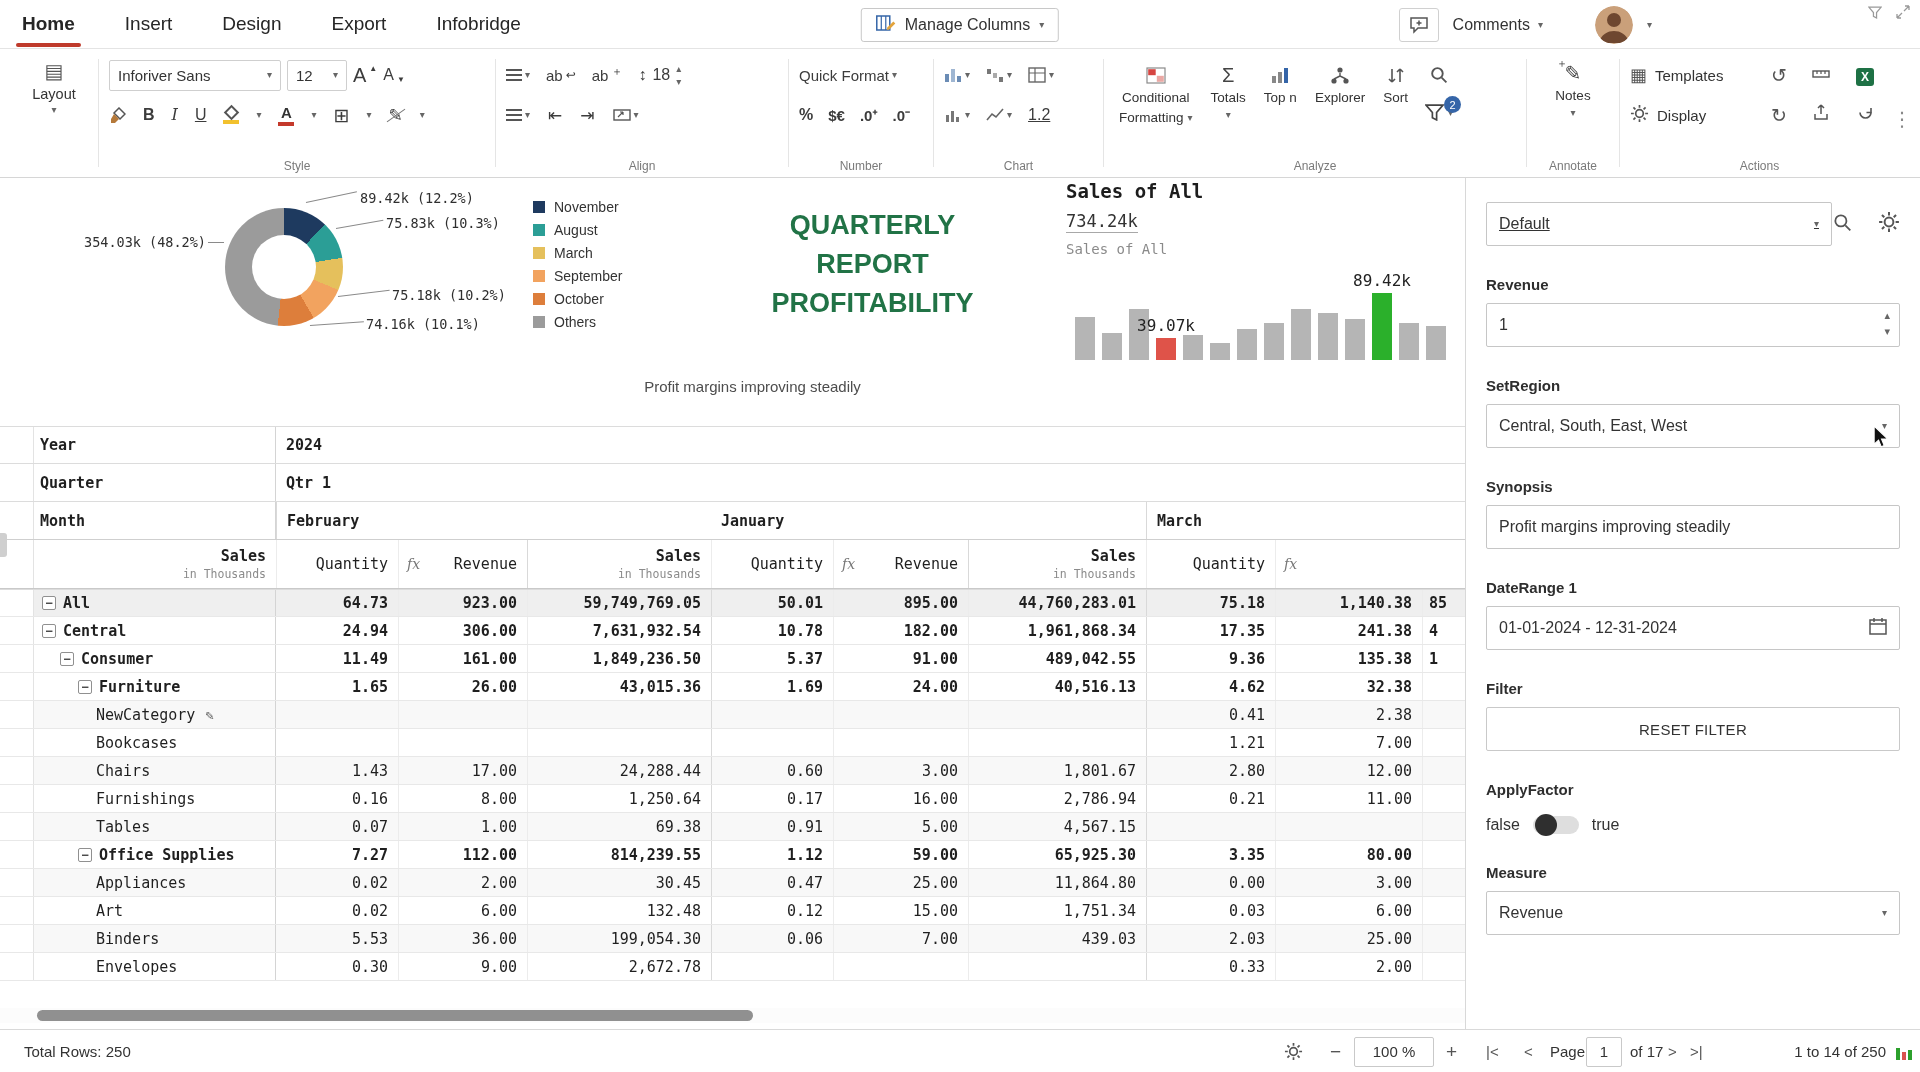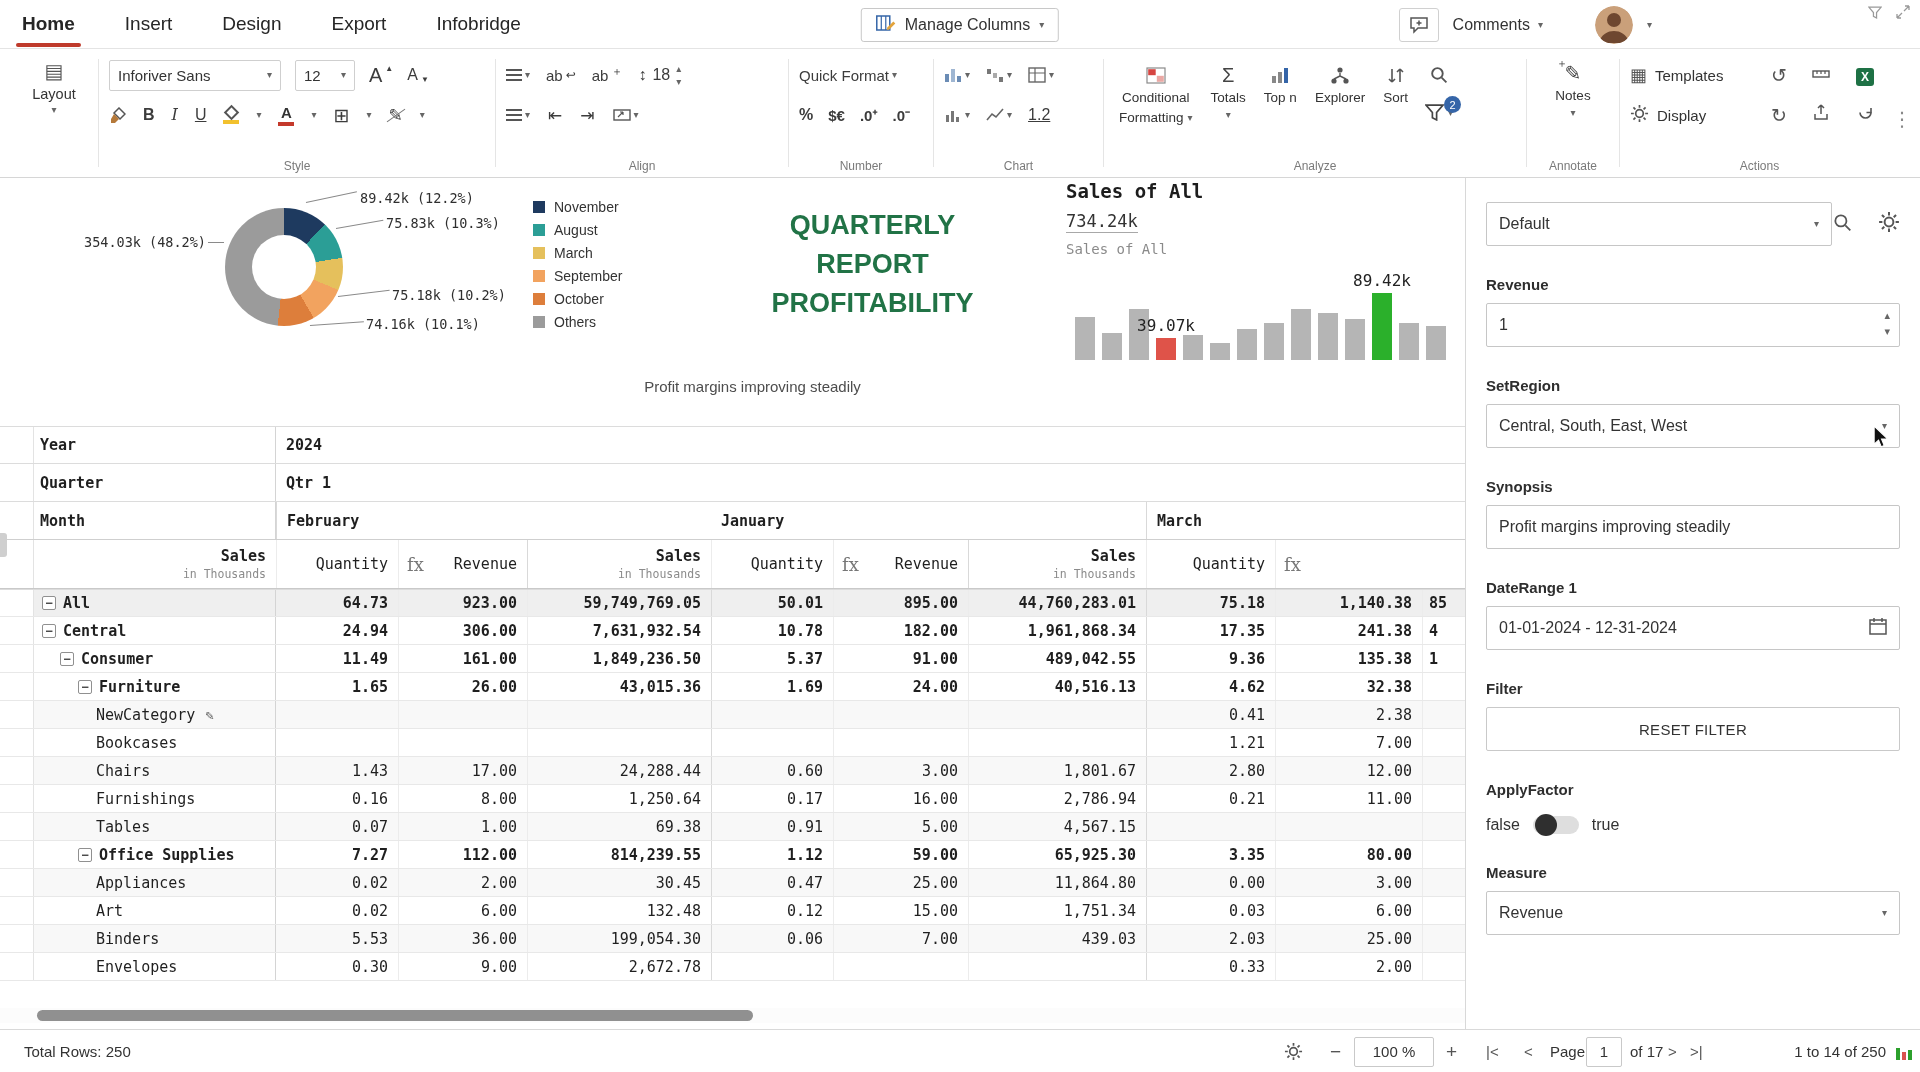--- a/index.html
+++ b/index.html
@@ -19,21 +19,21 @@
   .sq-btn{width:40px;height:34px;border:1px solid #d0d0d0;border-radius:3px;display:flex;align-items:center;justify-content:center;background:#fff;cursor:pointer;}
   .comments{display:flex;align-items:center;gap:8px;font-size:16px;color:#333;cursor:pointer;}
   .avatar{width:38px;height:38px;border-radius:50%;overflow:hidden;margin-left:38px;}
   #corner-icons{position:absolute;right:10px;top:5px;display:flex;gap:14px;align-items:center;color:#9a9a9a;}
 
   
   #ribbon{position:absolute;top:49px;left:0;width:1920px;height:129px;background:#fff;border-bottom:1px solid #d6d6d6;display:flex;align-items:stretch;padding:0 8px 0 12px;}
   .rgroup{position:relative;display:flex;flex-direction:column;padding:6px 8px 20px;}
   .glabel{position:absolute;bottom:4px;left:0;right:0;text-align:center;font-size:12px;color:#7a7a7a;}
   .vdiv{width:1px;background:#e5e5e5;margin:10px 2px;}
-  .rrow{display:flex;align-items:center;gap:14px;height:40px;}
+  .rrow{display:flex;align-items:center;gap:6px;height:40px;}
   .combo{display:flex;align-items:center;justify-content:space-between;border:1px solid #cfcfcf;border-radius:2px;height:31px;padding:0 8px;font-size:15px;color:#333;background:#fff;cursor:pointer;}
   .ibtn{display:flex;align-items:center;gap:3px;color:#3c3c3c;font-size:16px;cursor:pointer;line-height:1;}
   .hlines{display:inline-block;width:16px;height:12px;background:repeating-linear-gradient(to bottom,#555 0 2px,transparent 2px 5px);}
   .colorbtn{display:flex;flex-direction:column;align-items:center;gap:2px;cursor:pointer;}
   .cbar{width:16px;height:4px;}
   .fillic{width:11px;height:11px;border:2px solid #555;transform:rotate(45deg);}
   #layout-group{width:84px;align-items:center;gap:3px;padding-top:10px;}
   .bigitem{display:flex;flex-direction:column;align-items:center;gap:3px;padding:4px 5px;font-size:13.5px;color:#333;text-align:center;cursor:pointer;line-height:1.25;}
   .bigitem .bicon{height:24px;display:flex;align-items:center;justify-content:center;font-size:20px;color:#444;}
   .searchfilter{display:flex;flex-direction:column;gap:16px;align-items:center;padding:6px 4px 0;}
@@ -78,41 +78,41 @@
   .gut{border-right:1px solid #e3e3e3;background:#fff;}
   .labcell{display:flex;align-items:center;border-right:1px solid #d4d4d4;overflow:hidden;white-space:nowrap;}
   .bandlab{display:flex;align-items:center;padding-left:6px;font-weight:700;border-right:1px solid #d4d4d4;}
   .bandval{display:flex;align-items:center;padding-left:10px;font-weight:700;}
   .mcell{display:flex;align-items:center;padding-left:10px;font-weight:700;border-left:1px solid #d9d9d9;}
   .hcell{display:flex;flex-direction:column;justify-content:center;align-items:flex-end;padding-right:10px;border-left:1px solid #ececec;overflow:hidden;}
   .hcell .h1{font-weight:700;}
   .hcell.light .h1{font-weight:400;}
   .hsub{font-size:11.5px;color:#8b8b8b;font-weight:400;margin-top:2px;}
   .hfx{flex-direction:row;justify-content:space-between;align-items:center;padding-left:8px;}
-  .fx{font-family:"DejaVu Serif",serif;font-size:18px;color:#777;}
+  .fx{font-family:"DejaVu Serif",serif;font-style:italic;font-size:14px;color:#777;}
   .ncell{display:flex;align-items:center;justify-content:flex-end;padding-right:10px;border-left:1px solid #ececec;overflow:hidden;white-space:nowrap;}
   .mstart{border-left:1px solid #d9d9d9 !important;}
   .nfirst{border-left:none !important;}
   .cutcell{justify-content:flex-start;padding-left:6px;}
   .drow.bold{font-weight:700;}
   .drow.head{background:#efefef;}
   .drow.shade{background:#f8f8f8;}
   .exp{flex:none;width:14px;height:14px;border:1px solid #909090;border-radius:2px;display:inline-flex;align-items:center;justify-content:center;font-size:12px;line-height:1;color:#444;background:#fff;margin-right:7px;}
   .pencil{margin-left:10px;font-size:14px;color:#555;}
   #pane-handle{position:absolute;left:0;top:533px;width:7px;height:24px;background:#cfcfcf;border-radius:0 3px 3px 0;}
 
   
   #hscroll{position:absolute;left:0;top:1008px;width:1465px;height:15px;background:#fcfcfc;}
   #hthumb{position:absolute;left:37px;top:2px;width:716px;height:11px;background:#909090;border-radius:6px;cursor:pointer;}
 
   
   #panel{position:absolute;left:1465px;top:178px;right:0;bottom:43px;background:#fff;border-left:1px solid #d8d8d8;padding:24px 20px;overflow:hidden;}
   .prow{display:flex;align-items:center;}
   .pselect{display:flex;align-items:center;justify-content:space-between;border:1px solid #c6c6c6;border-radius:2px;height:44px;padding:0 12px;font-size:16px;color:#333;background:#fff;cursor:pointer;}
-  #preset{width:354px;}
+  #preset{width:354px;text-decoration:underline;}
   .plabel{font-size:15px;font-weight:700;color:#2e2e2e;margin-top:30px;}
   .pfield{margin-top:10px;}
   .pinput{width:100%;height:44px;border:1px solid #c6c6c6;border-radius:2px;padding:0 12px;font-size:16px;color:#333;font-family:inherit;background:#fff;}
   .spinner{position:relative;}
   .spin-chevs{position:absolute;right:10px;top:7px;display:flex;flex-direction:column;gap:5px;color:#666;font-size:11px;line-height:1;}
   .reset-btn{width:100%;height:44px;border:1px solid #c9c9c9;border-radius:2px;background:#fff;font-size:15px;color:#333;letter-spacing:.3px;cursor:pointer;font-family:inherit;}
   .togglerow{display:flex;align-items:center;gap:13px;margin-top:18px;font-size:16px;color:#333;}
   .toggle{width:46px;height:18px;border-radius:10px;background:#dedede;position:relative;cursor:pointer;}
   .knob{position:absolute;left:2px;top:-2px;width:22px;height:22px;border-radius:50%;background:#2f2f2f;}
   #mouse-cursor{position:absolute;left:1872px;top:426px;z-index:60;}

